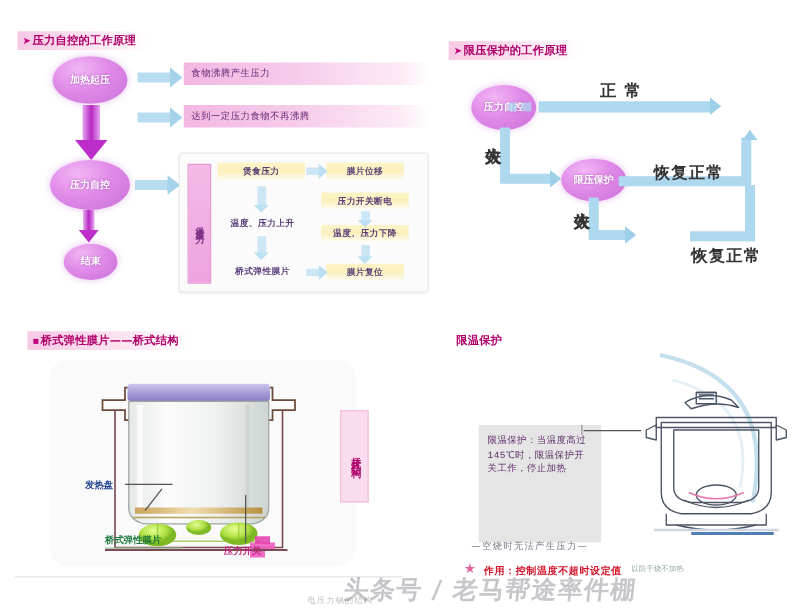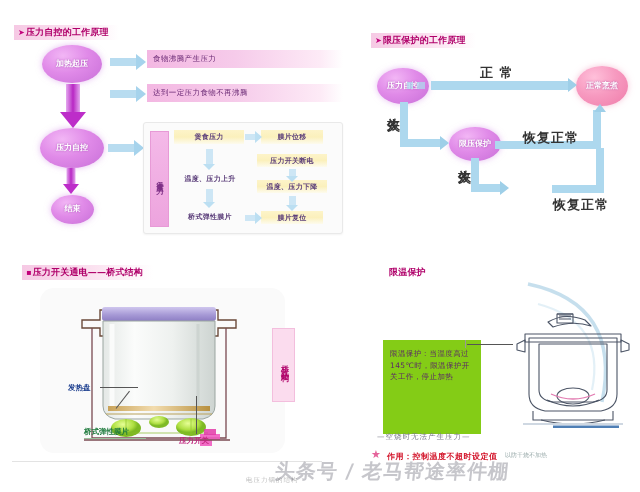--- a/index.html
+++ b/index.html
@@ -46,21 +46,21 @@
   .blk-arrow{position:absolute;display:block;}
   .blk-arrow .b{position:absolute;top:4px;left:0;height:8px;background:#b8dcf0;}
   .blk-arrow .h{position:absolute;top:0;right:0;width:0;height:0;
     border-top:8px solid transparent;border-bottom:8px solid transparent;border-left:10px solid #a6d3ec;}
 
   
   .pbox{position:absolute;
     background:linear-gradient(to right,#f3b7e2 0%,#f6cbea 45%,#fdeaf6 88%,rgba(255,255,255,0) 100%);
     color:#6b2a75;font-size:7.5px;display:flex;align-items:center;padding-left:6px;
     letter-spacing:.4px;}
-  .pbox.solid{background:#84cc16;}
+  .pbox.solid{background:#e5e5e5;font-family:Liberation Mono, monospace;}
 
   
   .panel{position:absolute;background:#fbfbfb;border:1px solid #e9e9e9;border-radius:3px;
     box-shadow:0 1px 2px rgba(0,0,0,.05);}
   .vlabel{position:absolute;background:linear-gradient(to bottom,#f4b9e8,#eda4de);
     border:1px solid #e79ad6;color:#7d2f86;font-size:7.5px;font-weight:bold;
     writing-mode:vertical-rl;text-orientation:upright;
     display:flex;align-items:center;justify-content:center;letter-spacing:2px;}
   .cell{position:absolute;
     background:linear-gradient(to bottom,#fdf4c9 0%,#fbf0bc 50%,#fdfbee 100%);
@@ -196,29 +196,26 @@
           <div class="tipd"></div>
         </div>
       <div class="mini-d" style="left:145px;top:73px;height:10px;">
           <div class="tipd"></div>
         </div>
     </div>
   </div>
 
   <div class="sec" style="left:345px;top:0;width:295px;height:246px;">
 
-    <div style="position:absolute;left:26px;top:28px;text-decoration:underline;">
+    <div style="position:absolute;left:14px;top:28px;text-decoration:underline;">
       <span class="sec-title"><span class="bullet">➤</span><span>限压保护的工作原理</span></span>
     </div>
 
     <div class="ell" style="left:32px;top:68px;width:52px;height:36px;">
       <span>压力自控</span>
-    </div>
-    <div class="ell rose" style="left:231px;top:66px;width:52px;height:40px;">
-      <span>正常烹煮</span>
     </div>
     <div class="ell" style="left:104px;top:127px;width:52px;height:34px;">
       <span>限压保护</span>
     </div>
 
     <div class="bar-h" style="left:62px;top:82px;width:6px;height:7px;opacity:.75;"></div>
     <div class="bar-h" style="left:72px;top:82px;width:8px;height:7px;opacity:.75;"></div>
     <div class="bar-h" style="left:86px;top:81px;width:138px;height:9px;"></div>
     <div class="head-r" style="left:223px;top:78px;"></div>
     <div class="flab" style="left:135px;top:64px;">
@@ -249,21 +246,21 @@
     <div class="bar-h" style="left:207px;top:185px;width:52px;height:8px;"></div>
     <div class="bar-v" style="left:251px;top:148px;width:8px;height:45px;"></div>
     <div class="flab" style="left:208px;top:196px;">
       <span>恢复正常</span>
     </div>
   </div>
 
   <div class="sec" style="left:0;top:248px;width:345px;height:244px;">
 
     <div style="position:absolute;left:22px;top:12px;">
-      <span class="sec-title"><span class="bullet">▪</span><span>压力开关通电——桥式结构</span></span>
+      <span class="sec-title"><span class="bullet">▪</span><span>桥式弹性膜片——桥式结构</span></span>
     </div>
 
     <div class="card" style="left:40px;top:40px;width:245px;height:165px;"></div>
 
     <svg width="250" height="170" viewBox="0 0 250 170" style="position:absolute;left:40px;top:40px;">
       <defs>
         <linearGradient id="lidg" x1="0" y1="0" x2="0" y2="1">
           <stop offset="0%" stop-color="#cfc6ee"></stop>
             <stop offset="55%" stop-color="#a79ad6"></stop>
             <stop offset="100%" stop-color="#8d7ec4"></stop>
@@ -334,21 +331,21 @@
     </div>
 
     <div class="hr" style="left:12px;top:213px;width:310px;"></div>
     <div class="caption" style="left:246px;top:228px;">
       <span>电压力锅的结构</span>
     </div>
   </div>
 
   <div class="sec" style="left:345px;top:248px;width:295px;height:244px;">
 
-    <div style="position:absolute;left:44px;top:12px;">
+    <div style="position:absolute;left:20px;top:12px;">
       <span class="sec-title plain"><span>限温保护</span></span>
     </div>
 
     <svg width="120" height="130" viewBox="0 0 120 130" style="position:absolute;left:165px;top:30px;">
       <path d="M18,6 Q112,26 92,124" fill="none" stroke="#bcd9ea" stroke-width="3.4" opacity=".85"></path>
       <path d="M28,26 Q96,44 82,112" fill="none" stroke="#dcecf5" stroke-width="2.2" opacity=".8"></path>
     </svg>
 
     <div class="pbox solid" style="left:38px;top:92px;width:84px;height:78px;padding:8px 7px;
          display:block;line-height:1.55;font-size:7.5px;color:#5c2a66;">

